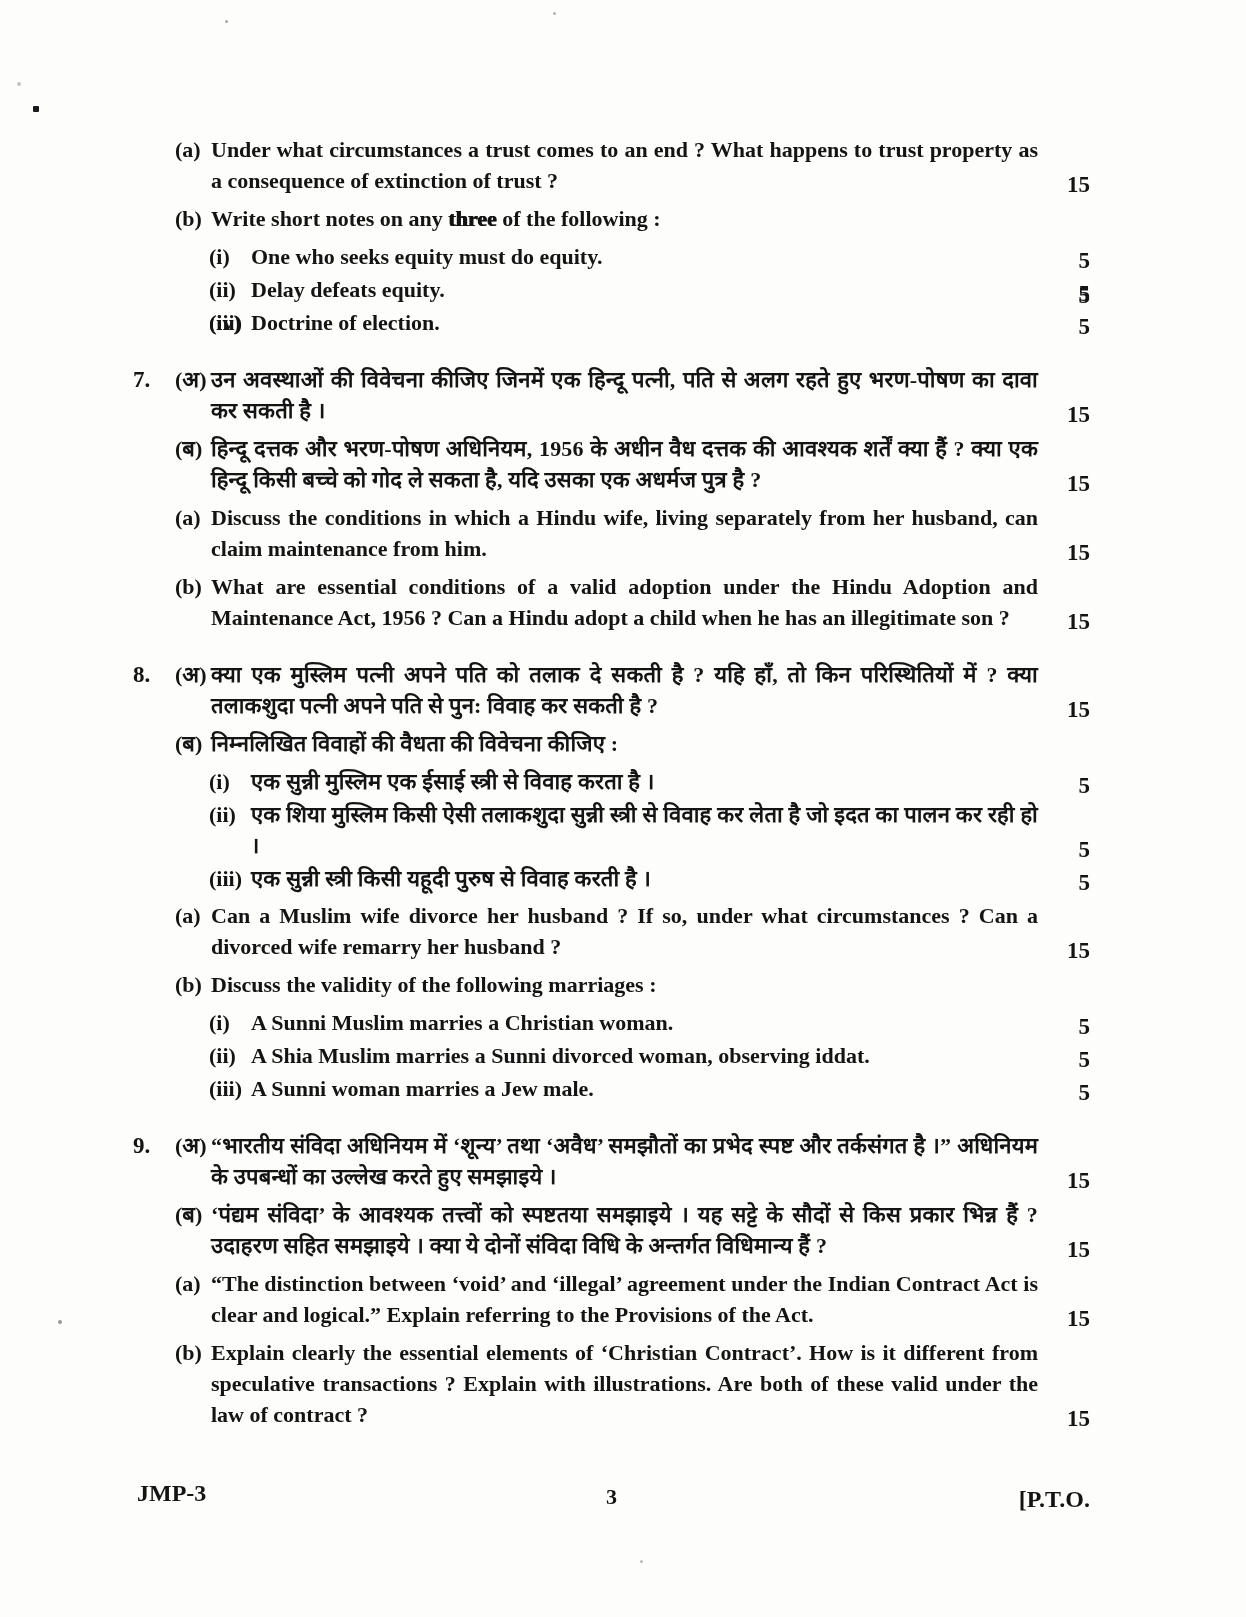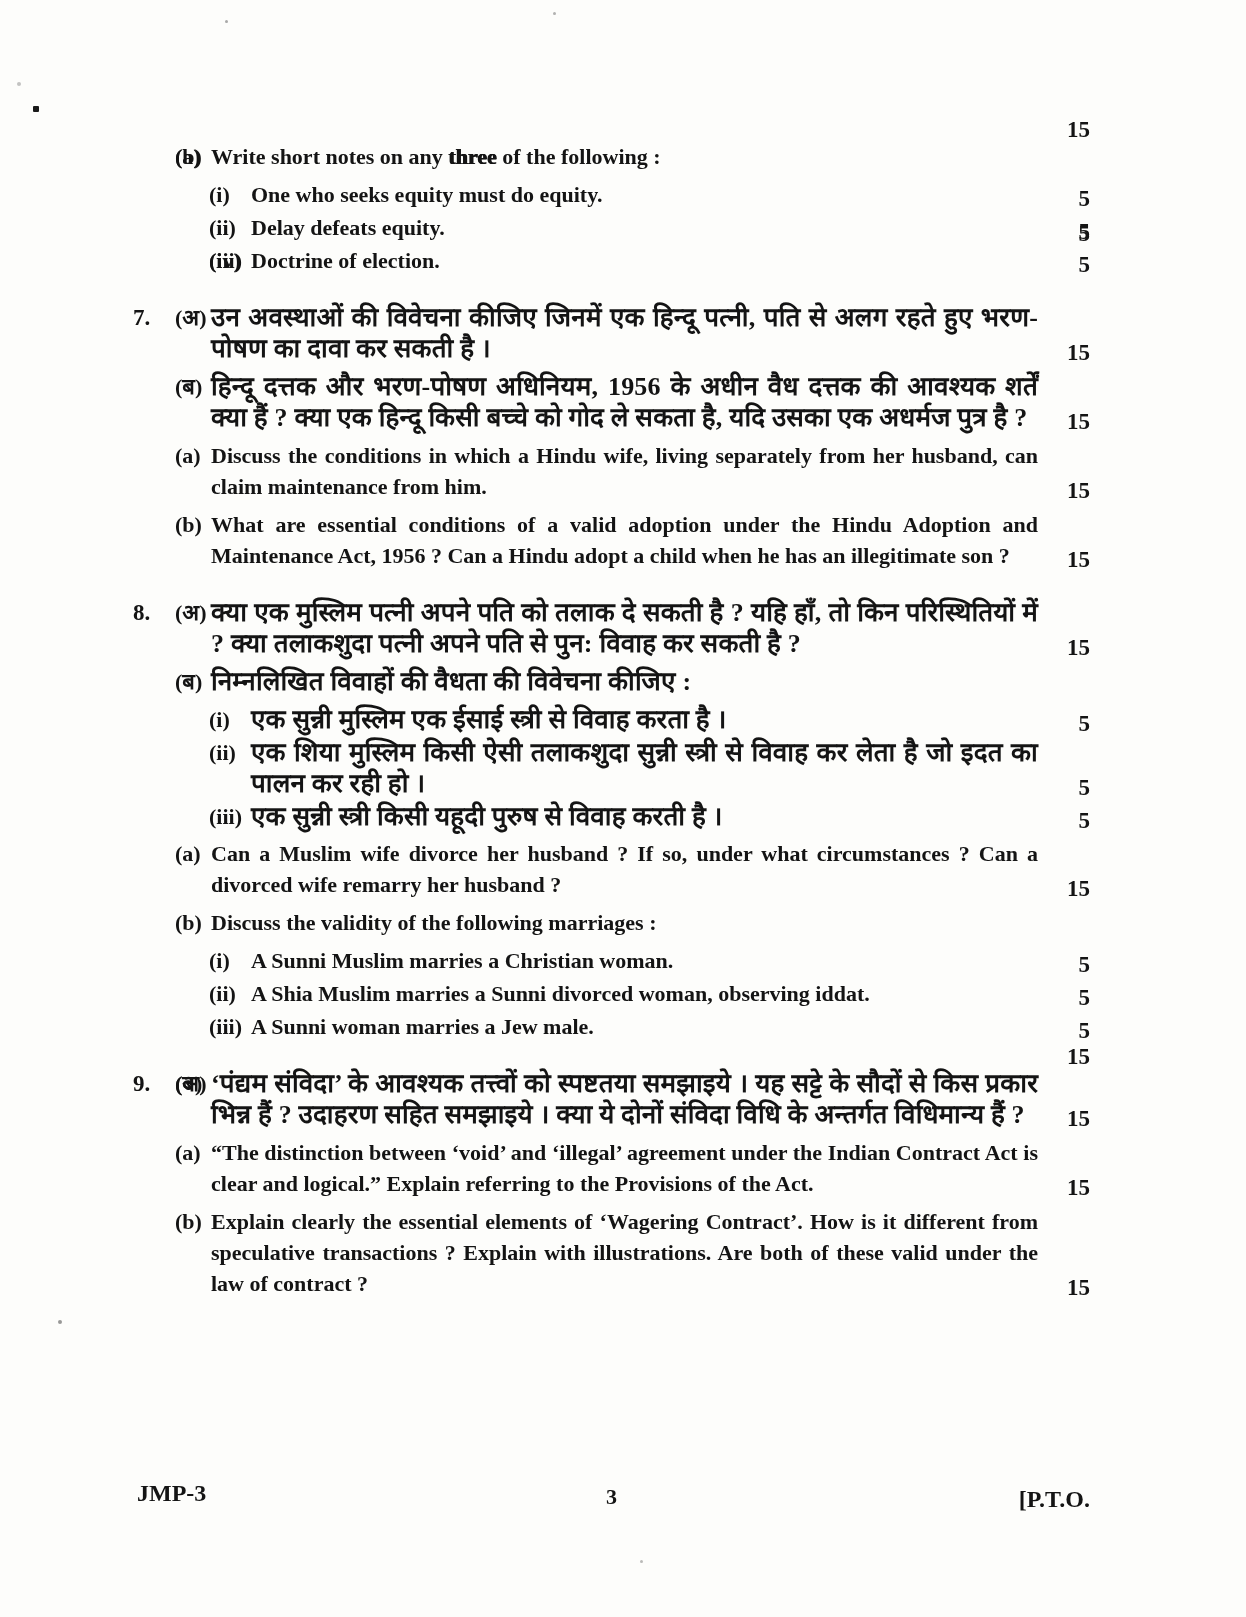--- a/index.html
+++ b/index.html
@@ -30,21 +30,21 @@
   .sublbl{
     position:absolute;left:76px;top:0;
     font-weight:bold;font-size:22px;line-height:31px;
   }
   .txt{
     margin-left:78px;margin-right:52px;
     font-weight:bold;font-size:22px;line-height:31px;
     text-align:justify;
   }
   .txt.sub{margin-left:118px;}
-  .txt.hi{font-size:26px;letter-spacing:0.2px;}
+  .txt.hi{font-size:22px;letter-spacing:0.2px;}
   .marks{
     position:absolute;right:0;bottom:-4px;
     font-weight:bold;font-size:23px;line-height:31px;text-align:right;
   }
   .xb{text-shadow:0.6px 0 0 currentColor,-0.3px 0 0 currentColor;}
   .footer{
     position:absolute;left:133px;top:1480px;width:957px;height:34px;
     font-weight:bold;font-size:24px;
   }
   .footer-left{position:absolute;left:4px;top:0;}
@@ -63,20 +63,21 @@
   <div class="dot" style="left:553px;top:12px;width:3px;height:3px;opacity:.45;"></div>
   <div class="dot" style="left:17px;top:82px;width:4px;height:4px;opacity:.35;"></div>
   <div class="dot" style="left:58px;top:1320px;width:4px;height:4px;opacity:.6;"></div>
   <div class="dot" style="left:640px;top:1560px;width:3px;height:3px;opacity:.4;"></div>
 
   <div class="content">
 
     <div class="question">
       <div class="part">
         <span class="lbl">(a)</span>
+        <div class="txt">Under what circumstances a trust comes to an end ? What happens to trust property as a consequence of extinction of trust ?</div>
         <span class="marks">15</span>
       </div>
       <div class="part">
         <span class="lbl">(b)</span>
         <div class="txt"><span>Write short notes on any </span><span class="xb">three</span><span> of the following :</span></div>
       </div>
       <div class="subpart">
         <span class="sublbl">(i)</span>
         <div class="txt sub">One who seeks equity must do equity.</div>
         <span class="marks">5</span>
@@ -170,35 +171,36 @@
         <span class="sublbl">(iii)</span>
         <div class="txt sub">A Sunni woman marries a Jew male.</div>
         <span class="marks">5</span>
       </div>
     </div>
 
     <div class="question">
       <div class="part">
         <span class="qnum">9.</span>
         <span class="lbl">(अ)</span>
+        <div class="txt hi">“भारतीय संविदा अधिनियम में ‘शून्य’ तथा ‘अवैध’ समझौतों का प्रभेद स्पष्ट और तर्कसंगत है ।” अधिनियम के उपबन्धों का उल्लेख करते हुए समझाइये ।</div>
         <span class="marks">15</span>
       </div>
       <div class="part">
         <span class="lbl">(ब)</span>
         <div class="txt hi">‘पंद्यम संविदा’ के आवश्यक तत्त्वों को स्पष्टतया समझाइये । यह सट्टे के सौदों से किस प्रकार भिन्न हैं ? उदाहरण सहित समझाइये । क्या ये दोनों संविदा विधि के अन्तर्गत विधिमान्य हैं ?</div>
         <span class="marks">15</span>
       </div>
       <div class="part">
         <span class="lbl">(a)</span>
         <div class="txt">“The distinction between ‘void’ and ‘illegal’ agreement under the Indian Contract Act is clear and logical.” Explain referring to the Provisions of the Act.</div>
         <span class="marks">15</span>
       </div>
       <div class="part">
         <span class="lbl">(b)</span>
-        <div class="txt">Explain clearly the essential elements of ‘Wagering Contract’. How is it different from speculative transactions ? Explain with illustrations. Are both of these valid under the law of contract ?</div>
+        <div class="txt">Explain clearly the essential elements of ‘Christian Contract’. How is it different from speculative transactions ? Explain with illustrations. Are both of these valid under the law of contract ?</div>
         <span class="marks">15</span>
       </div>
     </div>
 
   </div>
 
   <div class="footer">
     <span class="footer-left">JMP-3</span>
     <span class="footer-center">3</span>
     <span class="footer-right">[P.T.O.</span>

